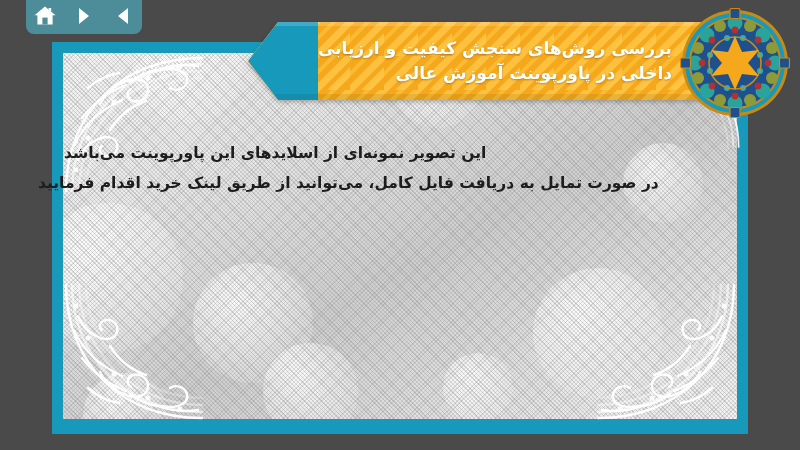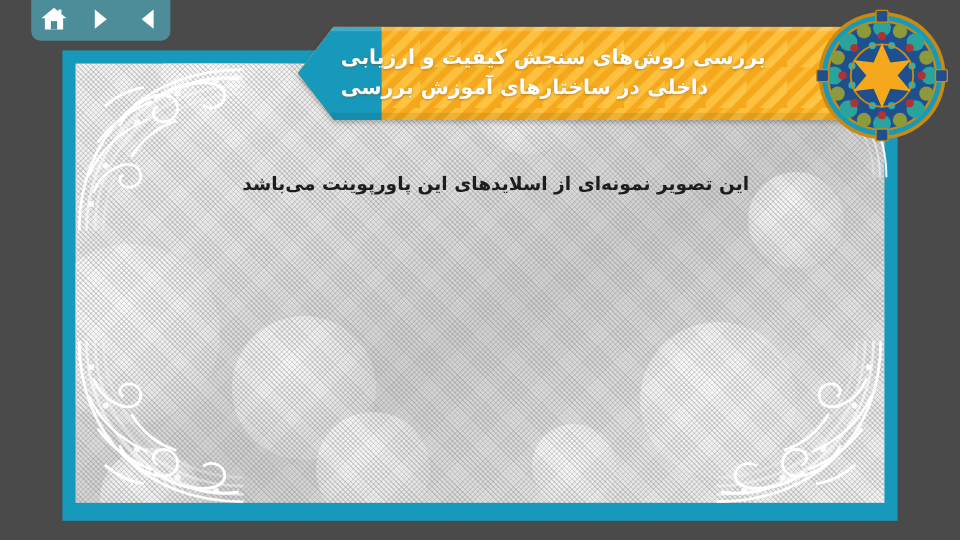--- a/index.html
+++ b/index.html
@@ -86,21 +86,21 @@
     left:248px; top:22px;
     width:470px; height:78px;
     z-index:45;
     filter:drop-shadow(0 2px 2px rgba(0,0,0,.25));
   }
   #banner-shape{ position:absolute; inset:0; }
   #banner-text{
     position:absolute;
     left:36px; right:46px; top:50%;
     transform:translateY(-50%);
-    text-align:left;
+    text-align:right;
     color:#ffffff;
     font-size:17px;
     line-height:1.45;
     font-weight:bold;
     text-shadow:0 1px 2px rgba(120,70,0,.45);
     direction:rtl;
   }
   #banner-text div{ white-space:nowrap; }
 
   
@@ -109,21 +109,21 @@
     right:10px; top:8px;
     width:110px; height:110px;
     z-index:55;
   }
 
   
   #body-text{
     position:absolute;
     right:38px; left:38px; top:138px;
     direction:rtl;
-    text-align:center;
+    text-align:left;
     color:#1d1d1d;
     font-size:15.5px;
     line-height:1.95;
     font-weight:bold;
     z-index:30;
   }
   #body-text p{ white-space:nowrap; }
   #body-text p:nth-child(1){ padding-left:26px; }
 </style>
 </head>
@@ -261,21 +261,21 @@
       </defs>
       <g clip-path="url(#bannerClip)">
         <rect x="0" y="0" width="470" height="78" fill="url(#weave)"></rect>
         <path d="M30 0 H70 V78 H30 L0 39 Z" fill="#1799bc"></path>
         <rect x="0" y="0" width="470" height="4" fill="#ffffff" opacity=".18"></rect>
         <rect x="0" y="72" width="470" height="6" fill="#000000" opacity=".07"></rect>
       </g>
     </svg>
     <div id="banner-text">
       <div>بررسی روش‌های سنجش کیفیت و ارزیابی</div>
-      <div>داخلی در ساختارهای آموزش بررسی</div>
+      <div>داخلی در پاورپوینت آموزش عالی</div>
     </div>
   </div>
 
   <svg id="medallion" viewBox="0 0 110 110">
     <circle cx="55" cy="55" r="53" fill="#c88a12"></circle>
     <circle cx="55" cy="55" r="50" fill="#1799bc"></circle>
     <circle cx="55" cy="55" r="46" fill="#c88a12"></circle>
     <circle cx="55" cy="55" r="44" fill="#1f4f8c"></circle>
     <g>
       <g fill="#2aa39c">
@@ -324,15 +324,16 @@
     <g fill="#1f4f8c" stroke="#c88a12" stroke-width="1.2">
       <rect x="50" y="0.5" width="10" height="10" rx="1.5"></rect>
       <rect x="50" y="99.5" width="10" height="10" rx="1.5"></rect>
       <rect x="0.5" y="50" width="10" height="10" rx="1.5"></rect>
       <rect x="99.5" y="50" width="10" height="10" rx="1.5"></rect>
     </g>
   </svg>
 
   <div id="body-text">
     <p>این تصویر نمونه‌ای از اسلایدهای این پاورپوینت می‌باشد</p>
+    <p>در صورت تمایل به دریافت فایل کامل، می‌توانید از طریق لینک خرید اقدام فرمایید</p>
   </div>
 
 </div>
 
 </body></html>

